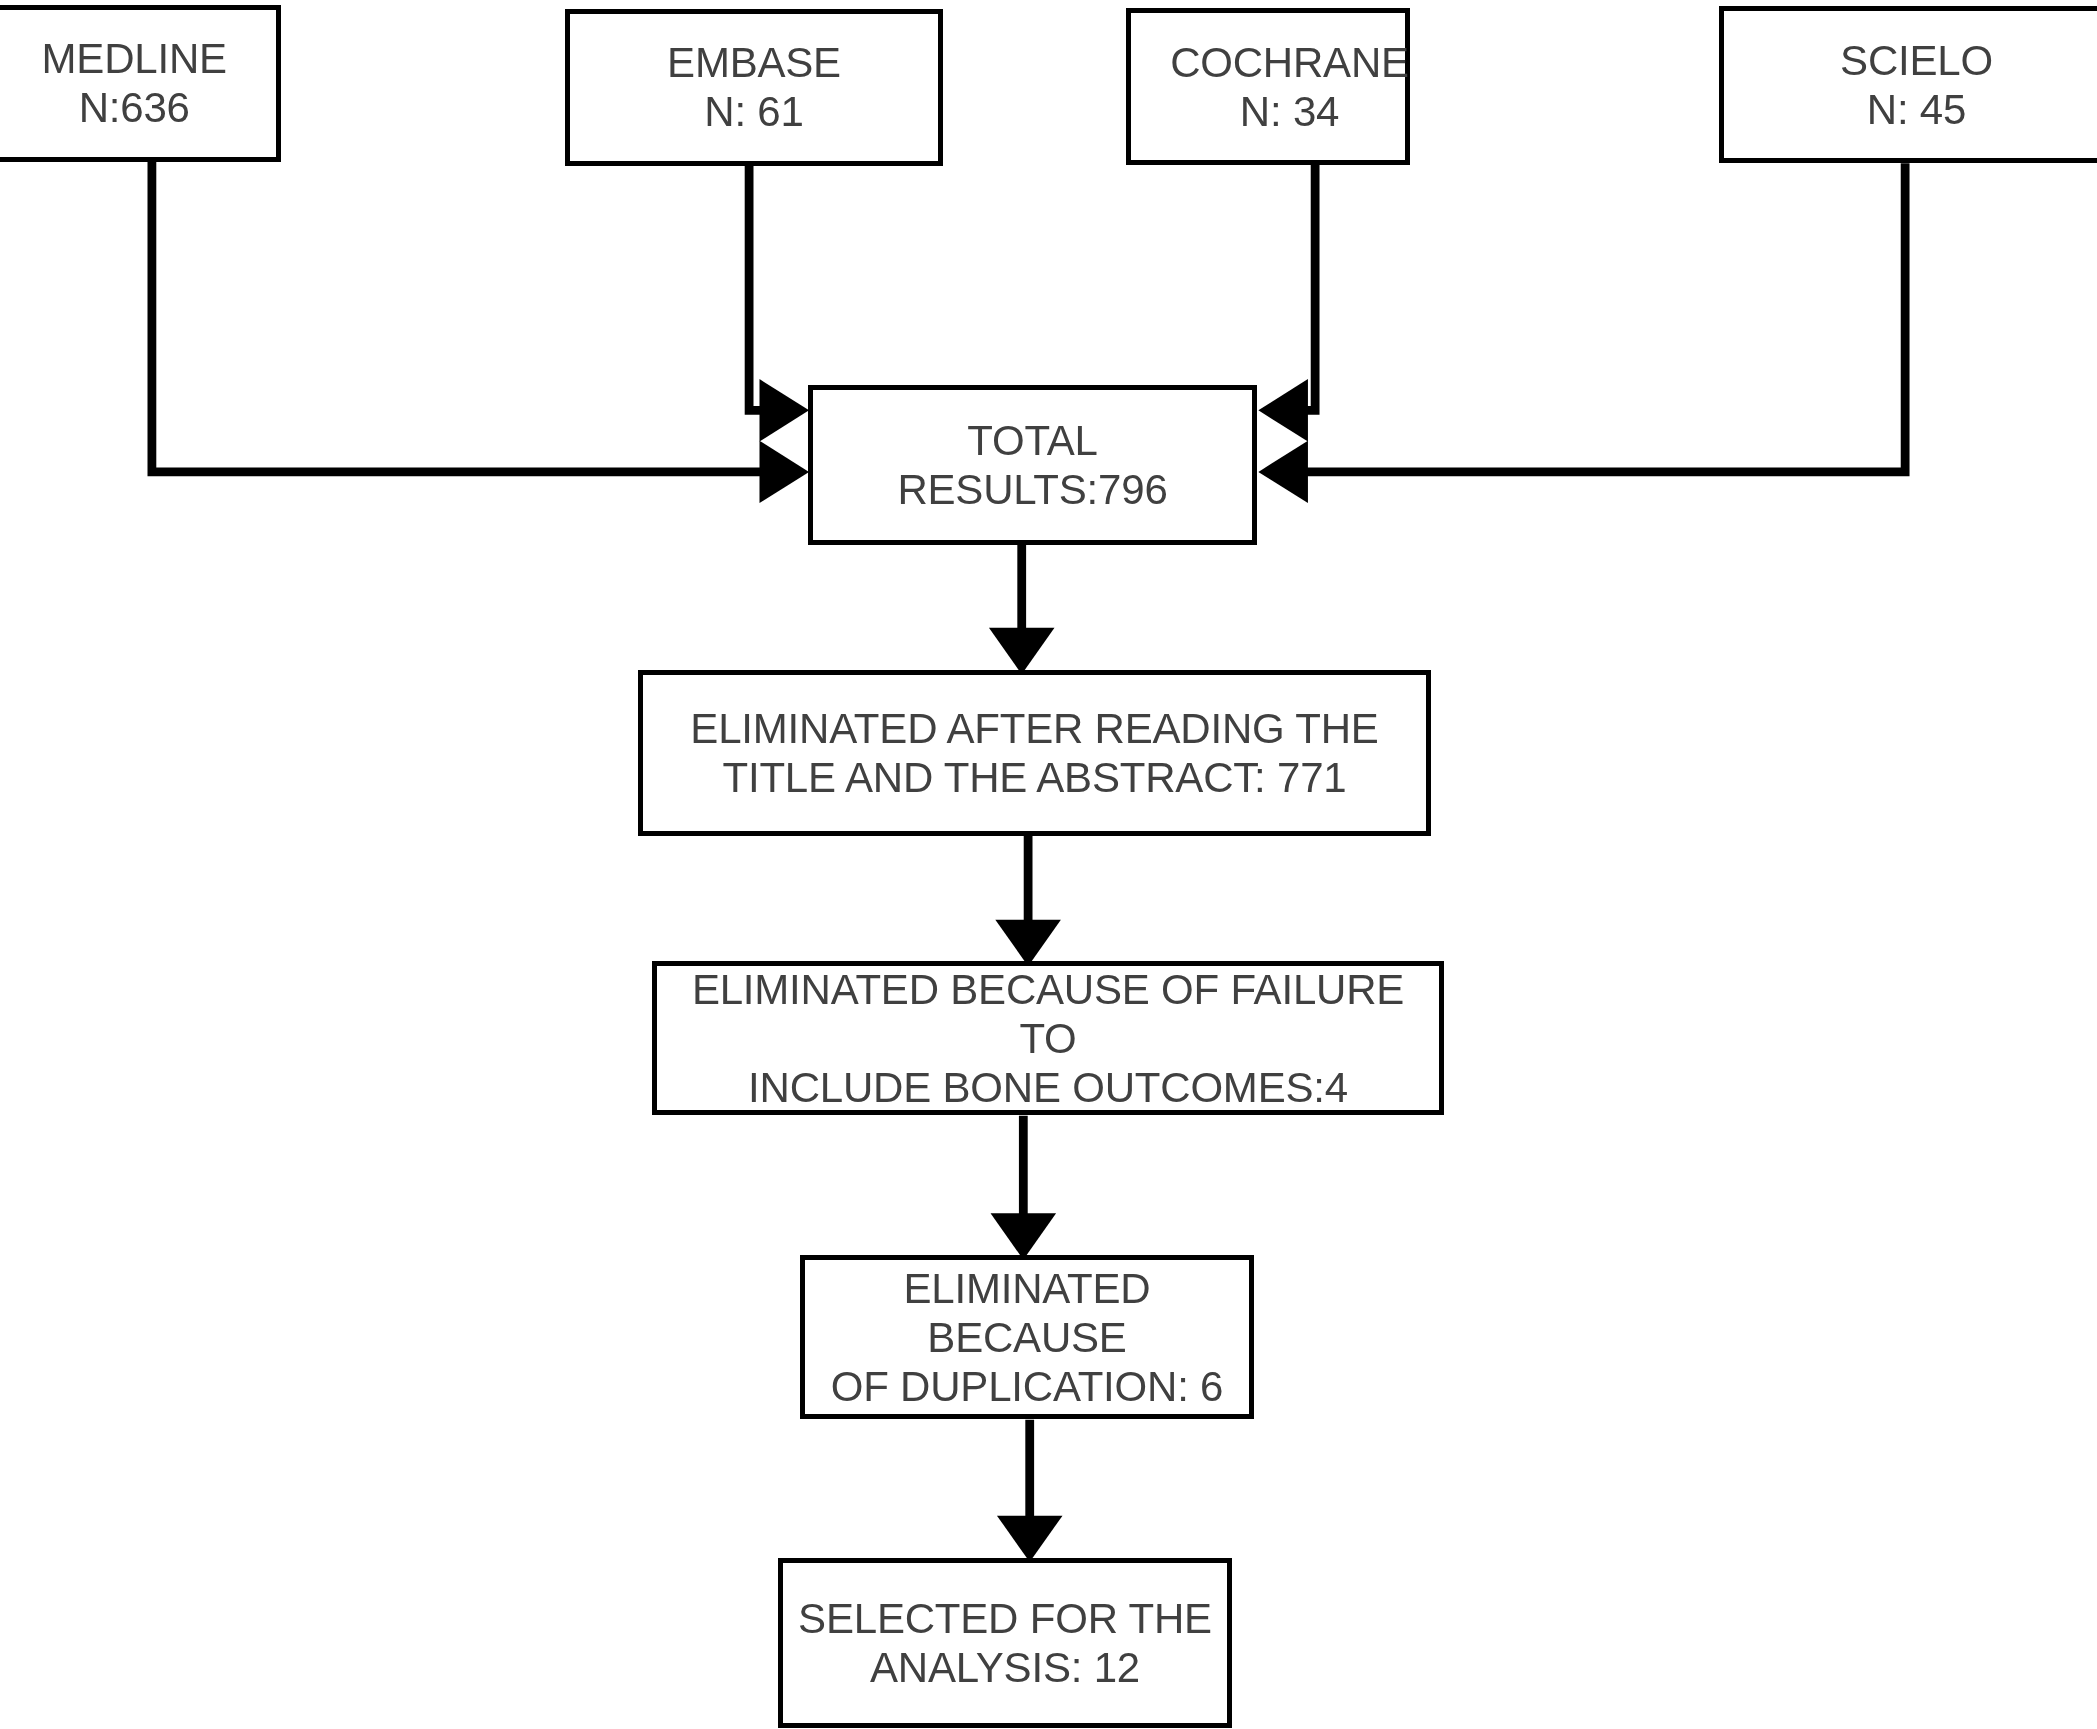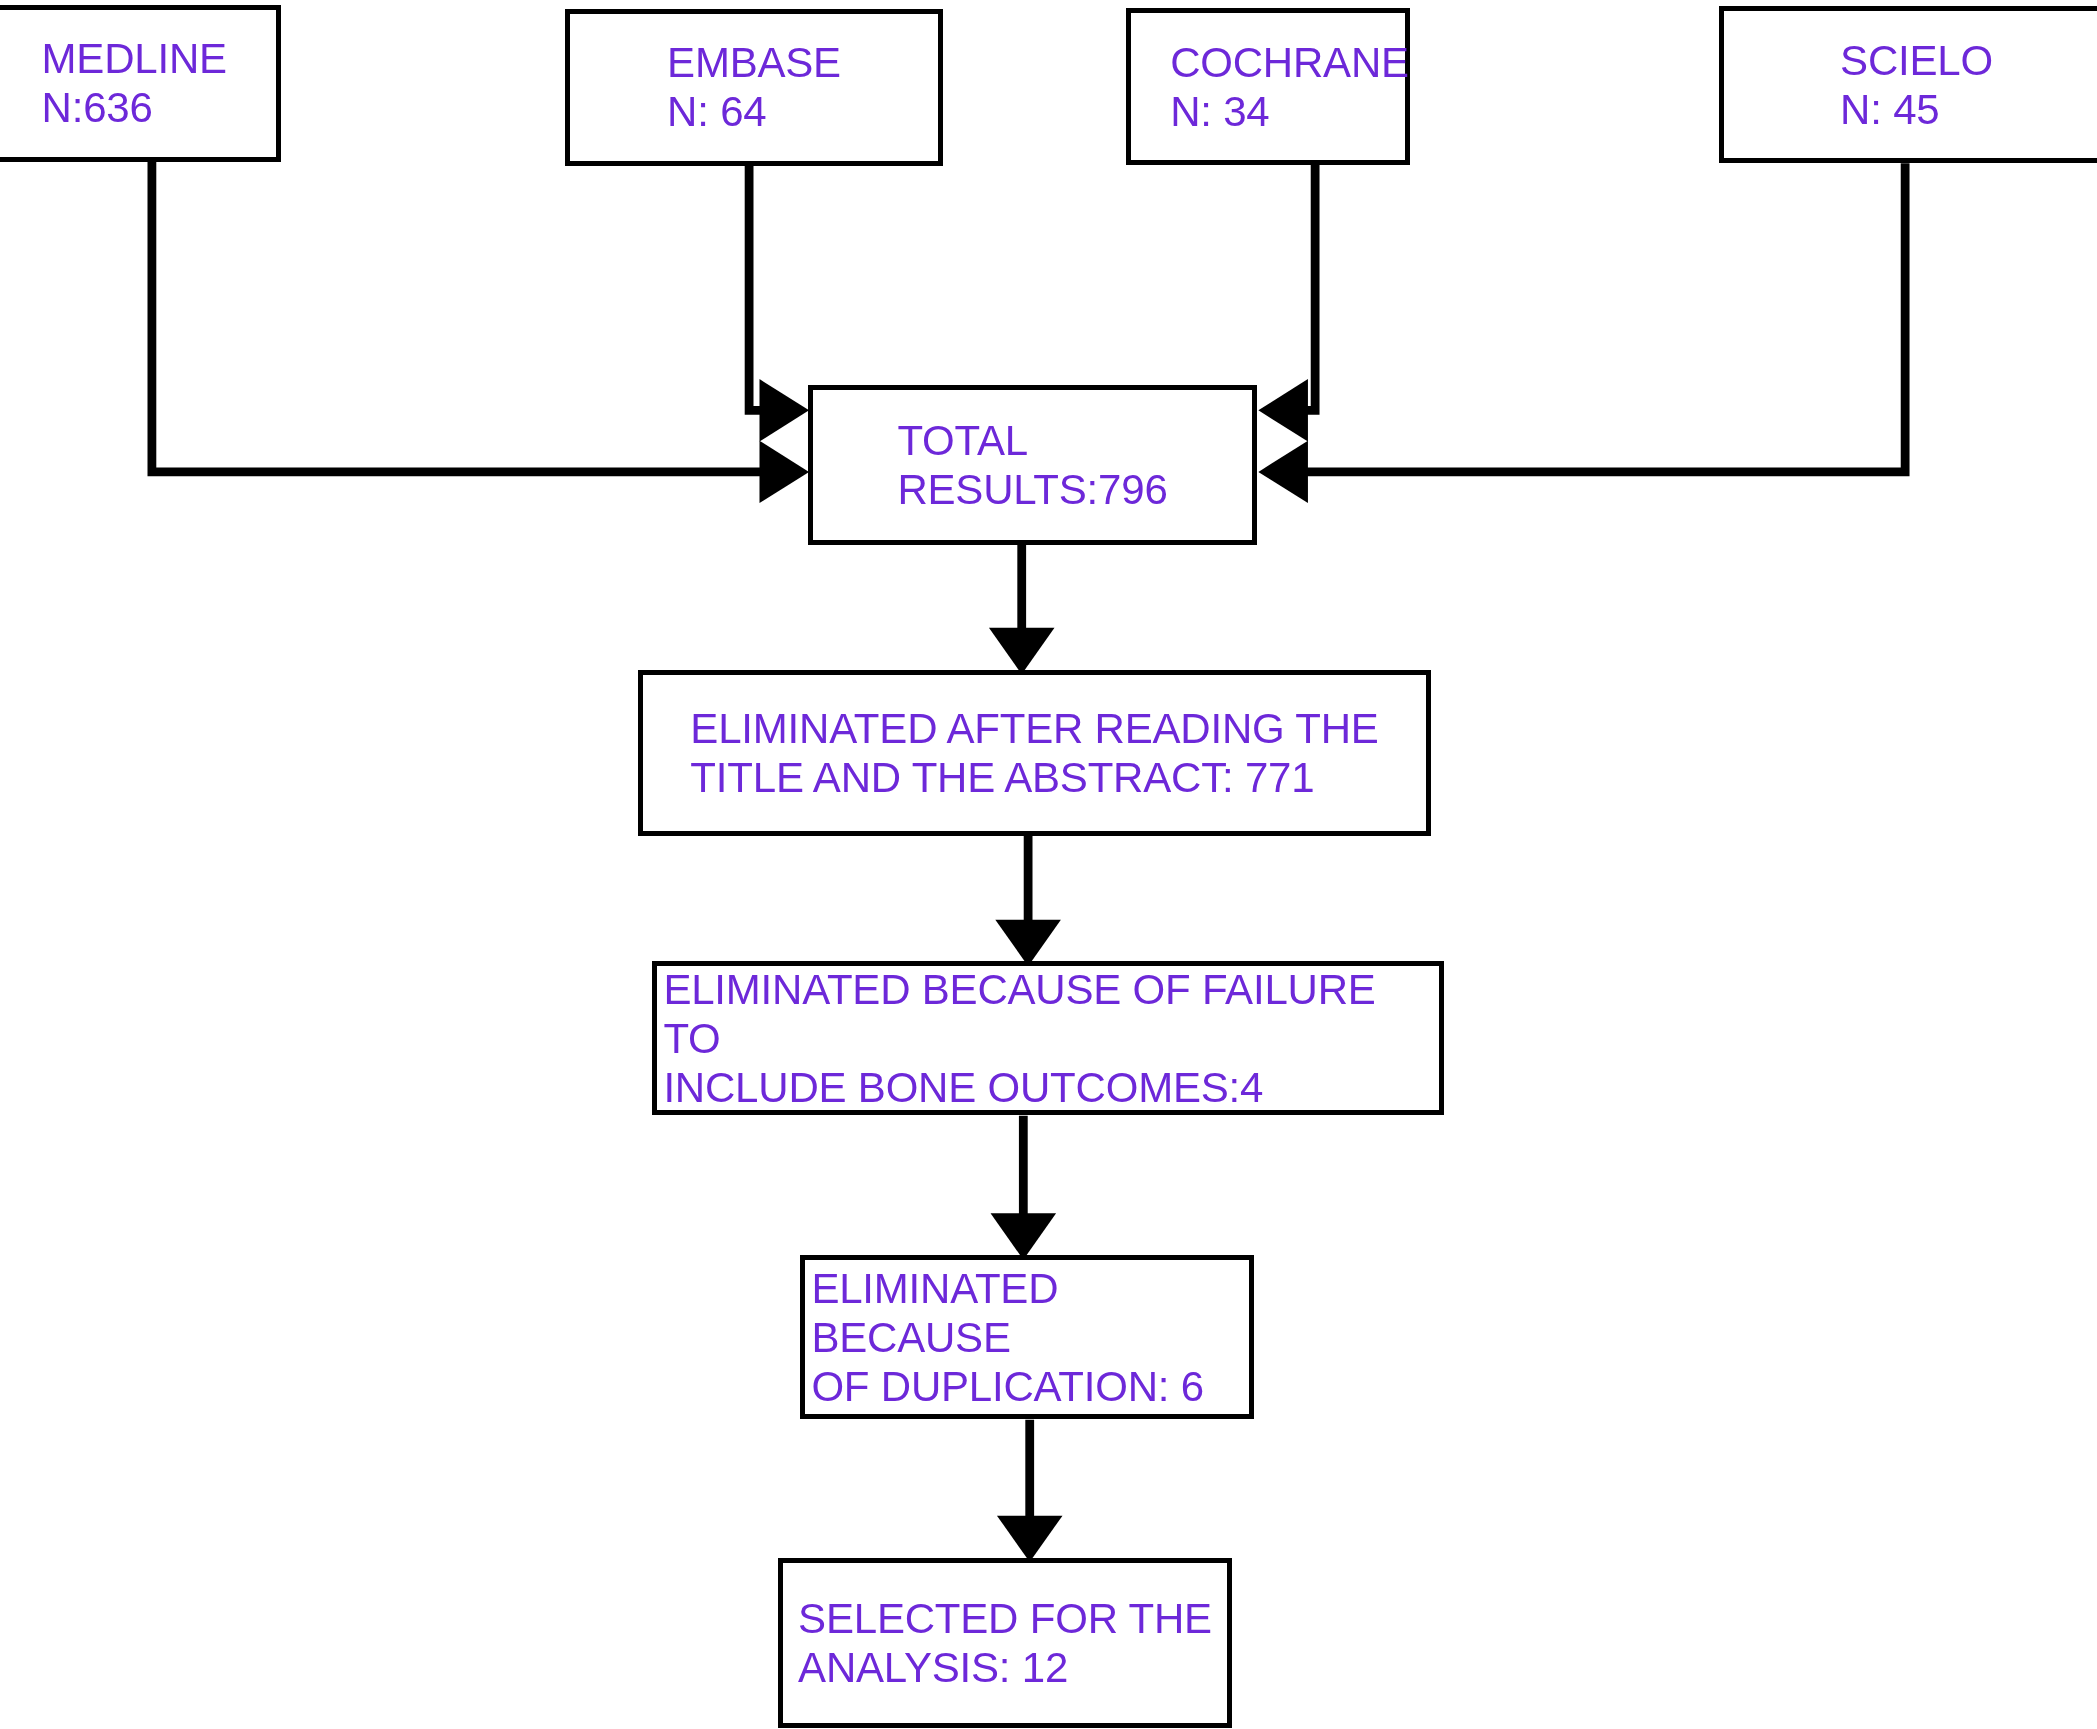--- a/index.html
+++ b/index.html
@@ -30,22 +30,22 @@
     border: 5.6px solid #000000;
     display: flex;
     align-items: center;
     justify-content: center;
     z-index: 3;
   }
   .node-text {
     font-family: "Liberation Sans", sans-serif;
     font-size: 42px;
     line-height: 49px;
-    color: #6d28d9;
-    text-align: left;
+    color: #404040;
+    text-align: center;
     white-space: pre-line;
     letter-spacing: -0.2px;
     padding: 0 6.4px;
   }
   
   #node-medline  { left: -12.8px;   top: 4.8px;    width: 294px;  height: 157px; }
   #node-embase   { left: 565px;   top: 8.8px;   width: 378px;  height: 157px; }
   #node-cochrane { left: 1126px;  top: 8px;   width: 284px;  height: 157px; padding-left: 43px; }
   #node-scielo   { left: 1719px;  top: 6.4px;    width: 395px;  height: 157px; }
   
@@ -94,21 +94,21 @@
       <polygon points="1288,1953 1247,1895 1329,1895"></polygon>
     </g>
   </svg>
 
   <div class="node" id="node-medline">
     <span class="node-text">MEDLINE
 N:636</span>
   </div>
   <div class="node" id="node-embase">
     <span class="node-text">EMBASE
-N: 64</span>
+N: 61</span>
   </div>
   <div class="node" id="node-cochrane">
     <span class="node-text">COCHRANE
 N: 34</span>
   </div>
   <div class="node" id="node-scielo">
     <span class="node-text">SCIELO
 N: 45</span>
   </div>
 

